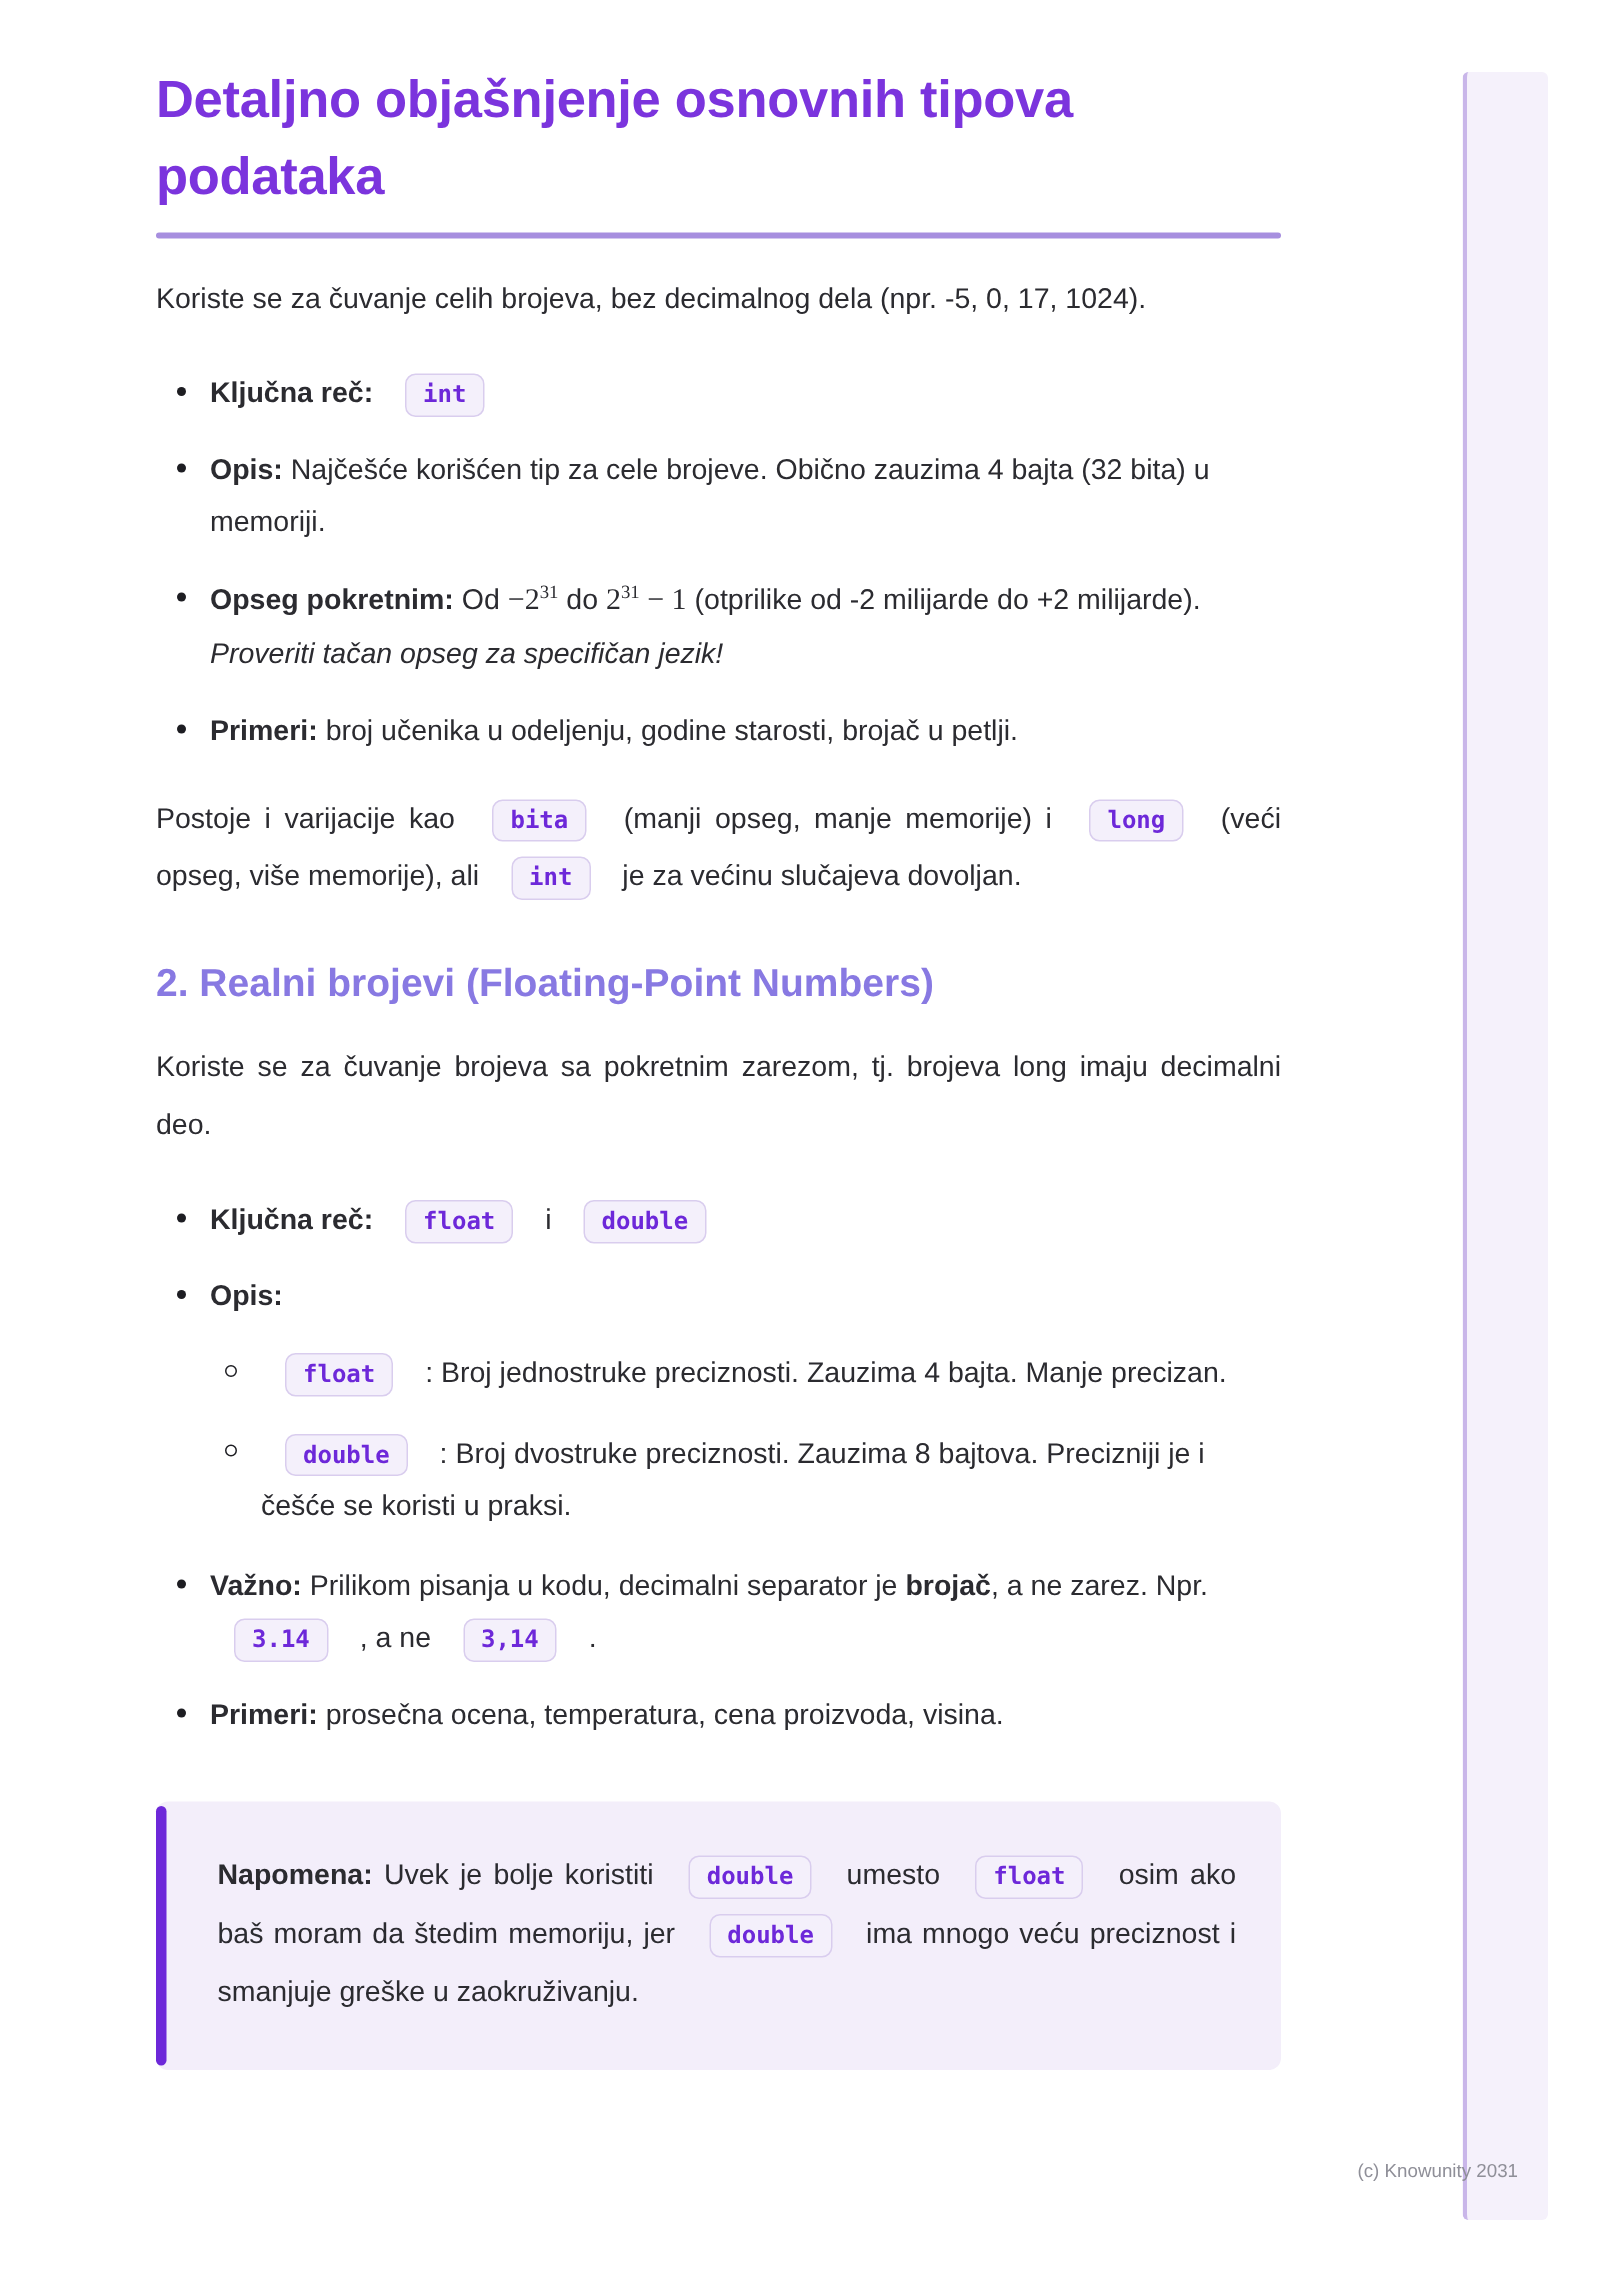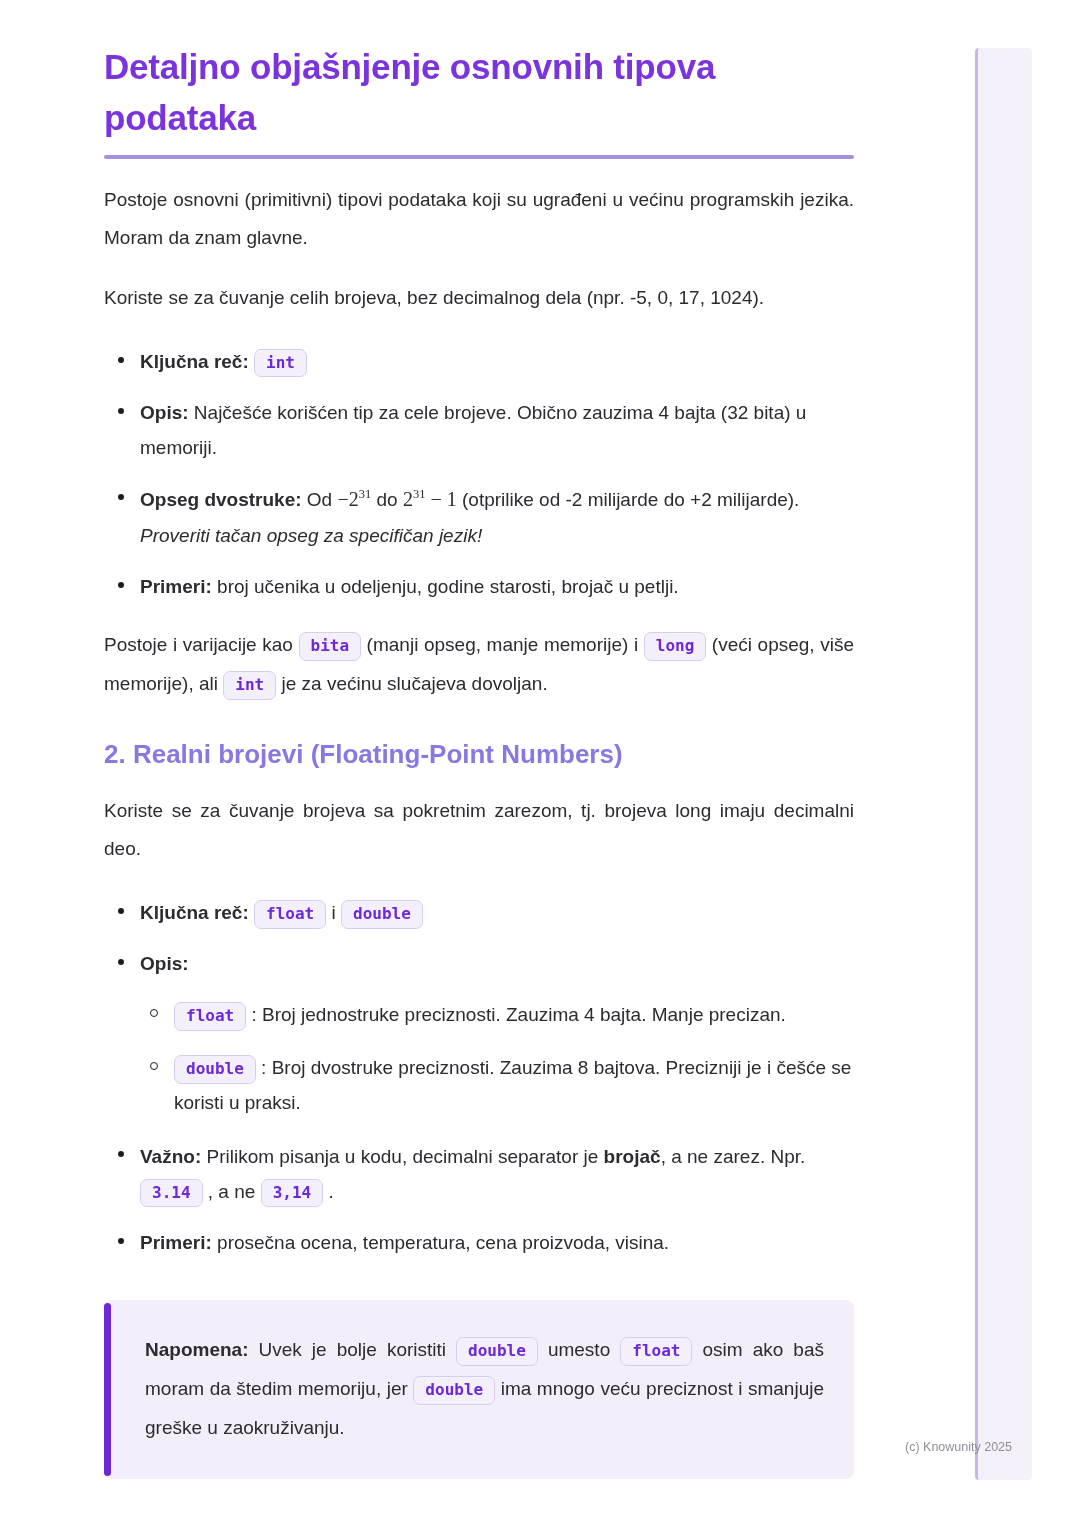--- a/index.html
+++ b/index.html
@@ -37,51 +37,50 @@
   ul.list > li::before{content:'';position:absolute;left:-22px;top:0.68em;width:6px;height:6px;
     border-radius:50%;background:#1d1d22;}
   ul.sublist{list-style:none;margin-top:16px;padding-left:34px;}
   ul.sublist > li{position:relative;font-size:19px;line-height:1.85;margin-bottom:18px;}
   ul.sublist > li::before{content:'';position:absolute;left:-24px;top:0.62em;width:6px;height:6px;
     border-radius:50%;background:transparent;border:1.6px solid #1d1d22;}
   strong{font-weight:700;}
   em{font-style:italic;}
   code.chip{display:inline-block;font-family:"DejaVu Sans Mono",monospace;font-size:16px;
     font-weight:700;color:var(--code-purple);background:var(--code-bg);
-    border:1px solid var(--code-border);border-radius:7px;padding:3px 11px;margin:0 0;
+    border:1px solid var(--code-border);border-radius:7px;padding:3px 11px;margin:0 16px;
     line-height:1.3;vertical-align:baseline;}
   span.math{font-family:Liberation Serif, serif;font-size:20px;text-align:center;}
   span.math sup{font-size:12.5px;line-height:0;}
   .note{position:relative;margin-top:40px;background:var(--note-bg);border-radius:8px;
     padding:31px 30px 31px 41px;}
   .note-bar{position:absolute;left:0;top:3px;bottom:3px;width:7px;border-radius:5px;
     background:var(--note-bar);}
   .note-text{font-size:19px;line-height:2.05;}
 </style>
 </head>
 <body>
 
 <div class="page">
 
   <div class="page-edge"></div>
-  <div class="watermark">(c) Knowunity 2025</div>
+  <div class="watermark">(c) Knowunity 2031</div>
 
   <main class="content">
 
     <h1>Detaljno objašnjenje osnovnih tipova podataka</h1>
     <div class="rule"></div>
 
-    <p class="para justify">Postoje osnovni (primitivni) tipovi podataka koji su ugrađeni u većinu programskih jezika. Moram da znam glavne.</p>
 
     <p class="para">Koriste se za čuvanje celih brojeva, bez decimalnog dela (npr. -5, 0, 17, 1024).</p>
 
     <ul class="list">
       <li><strong>Ključna reč: </strong><code class="chip">int</code></li>
       <li><strong>Opis: </strong>Najčešće korišćen tip za cele brojeve. Obično zauzima 4 bajta (32 bita) u memoriji.</li>
-      <li><strong>Opseg dvostruke: </strong>Od <span class="math">−2<sup>31</sup></span> do <span class="math">2<sup>31</sup></span><span class="math"> − 1</span> (otprilike od -2 milijarde do +2 milijarde). <em>Proveriti tačan opseg za specifičan jezik!</em></li>
+      <li><strong>Opseg pokretnim: </strong>Od <span class="math">−2<sup>31</sup></span> do <span class="math">2<sup>31</sup></span><span class="math"> − 1</span> (otprilike od -2 milijarde do +2 milijarde). <em>Proveriti tačan opseg za specifičan jezik!</em></li>
       <li><strong>Primeri: </strong>broj učenika u odeljenju, godine starosti, brojač u petlji.</li>
     </ul>
 
     <p class="para justify">Postoje i varijacije kao <code class="chip">bita</code> (manji opseg, manje memorije) i <code class="chip">long</code> (veći opseg, više memorije), ali <code class="chip">int</code> je za većinu slučajeva dovoljan.</p>
 
     <h2>2. Realni brojevi (Floating-Point Numbers)</h2>
     <p class="para justify">Koriste se za čuvanje brojeva sa pokretnim zarezom, tj. brojeva long imaju decimalni deo.</p>
 
     <ul class="list">
       <li><strong>Ključna reč: </strong><code class="chip">float</code> i <code class="chip">double</code></li>

